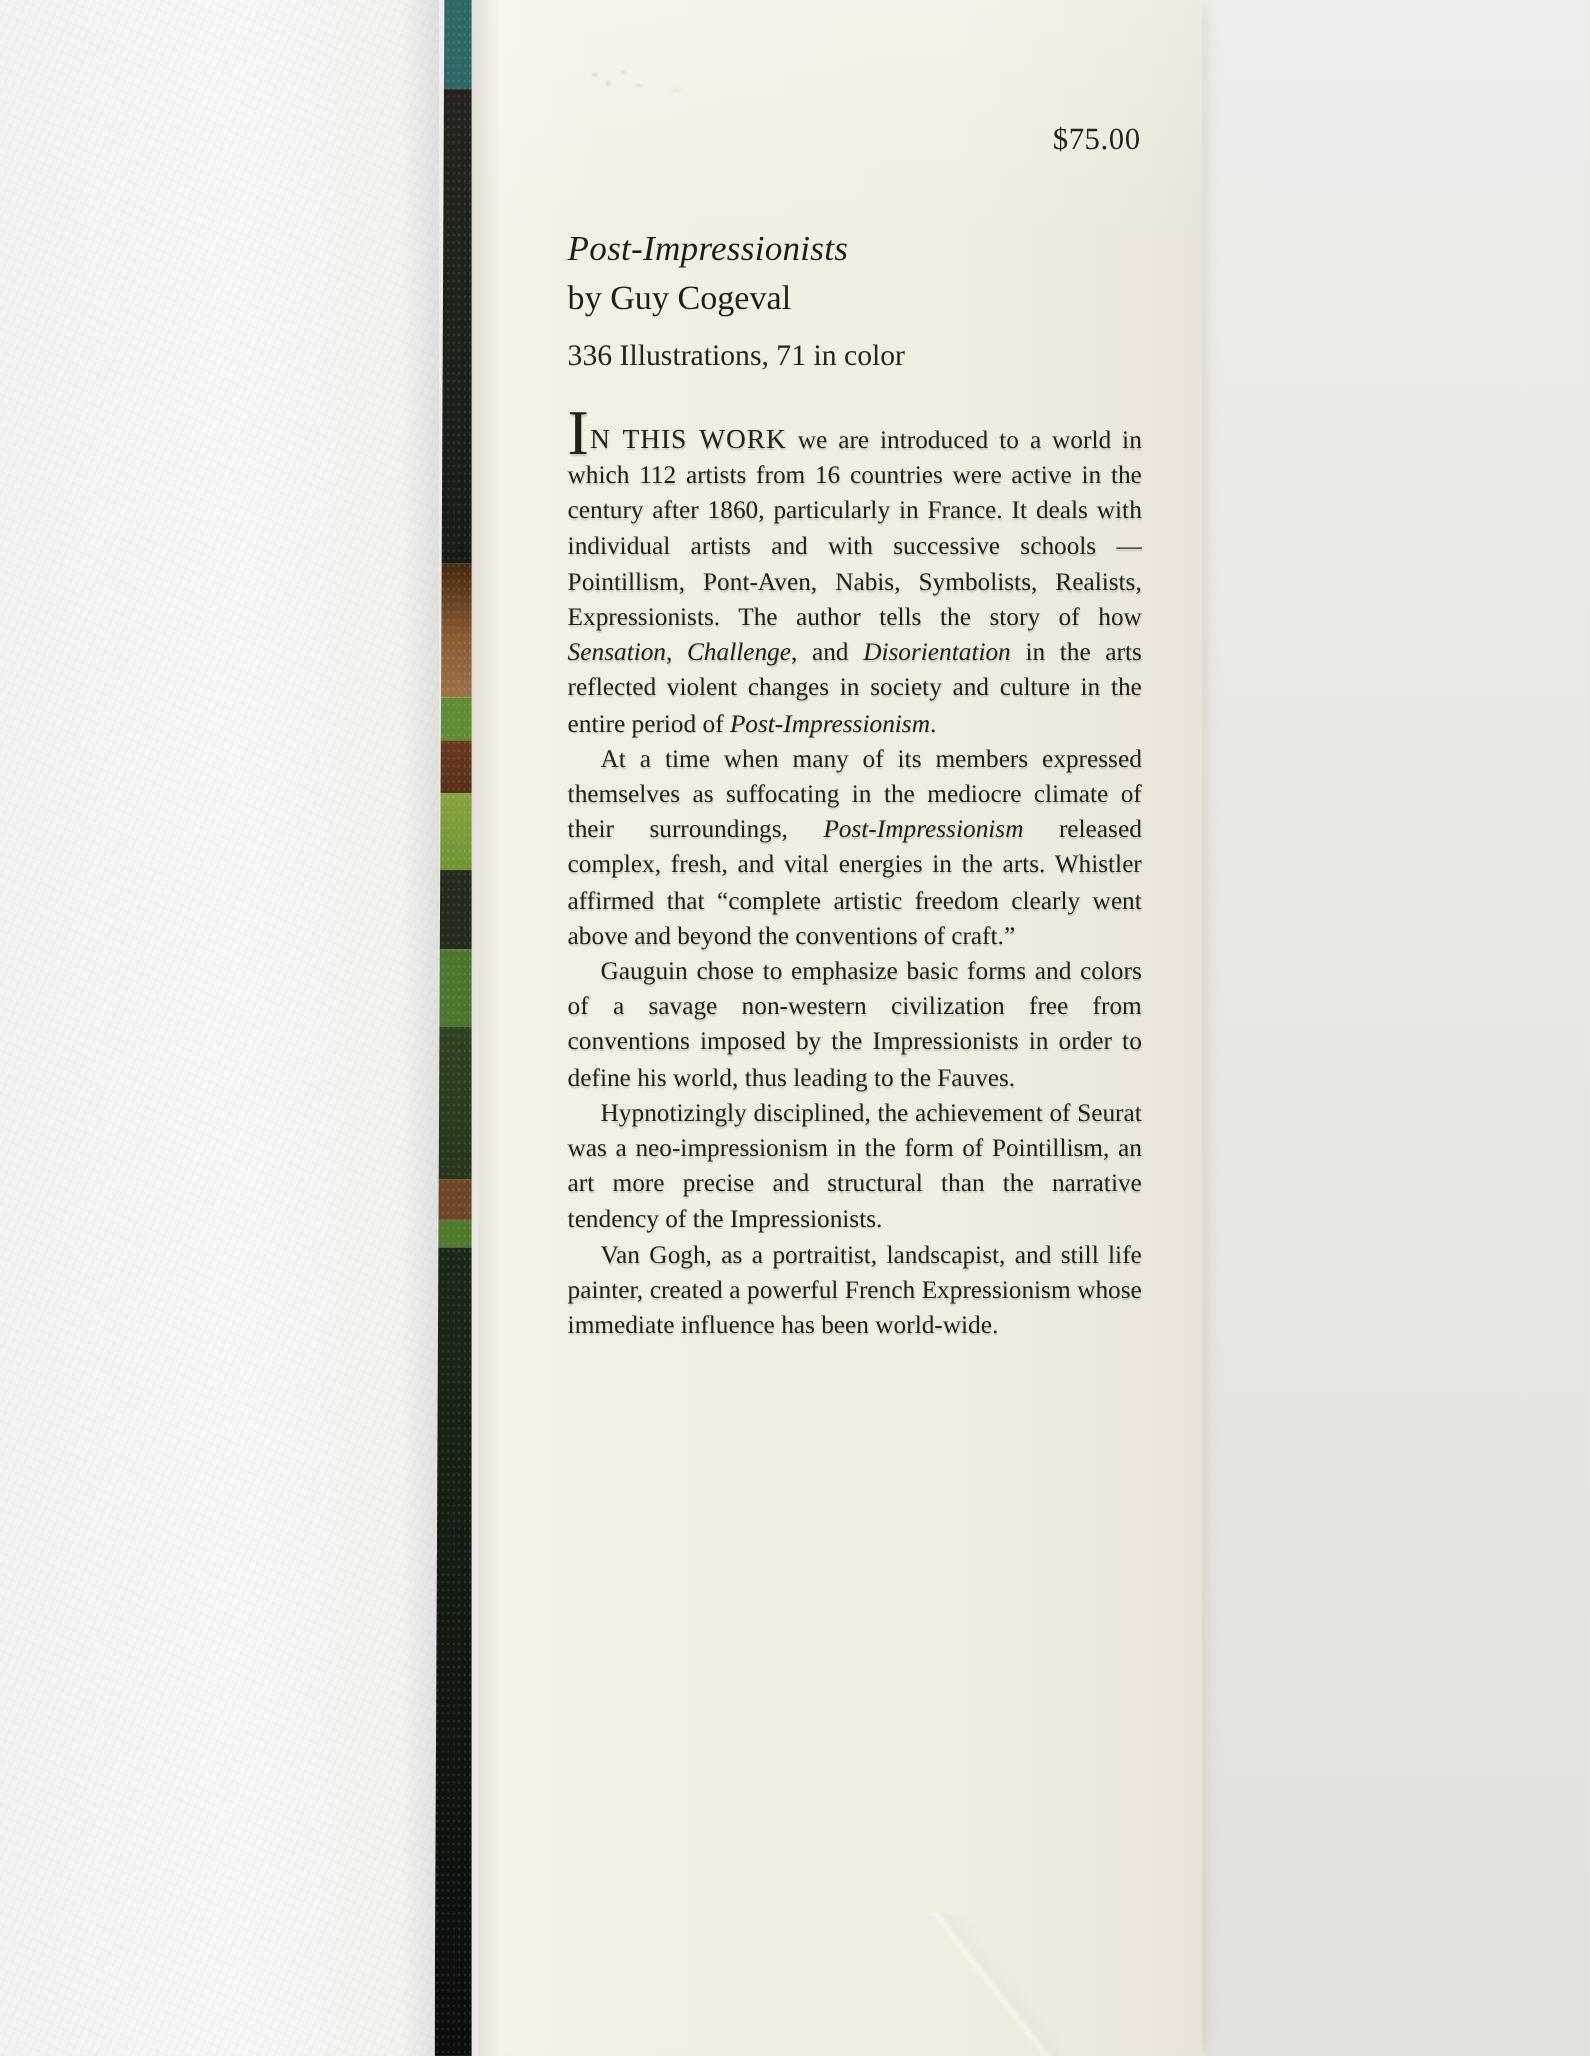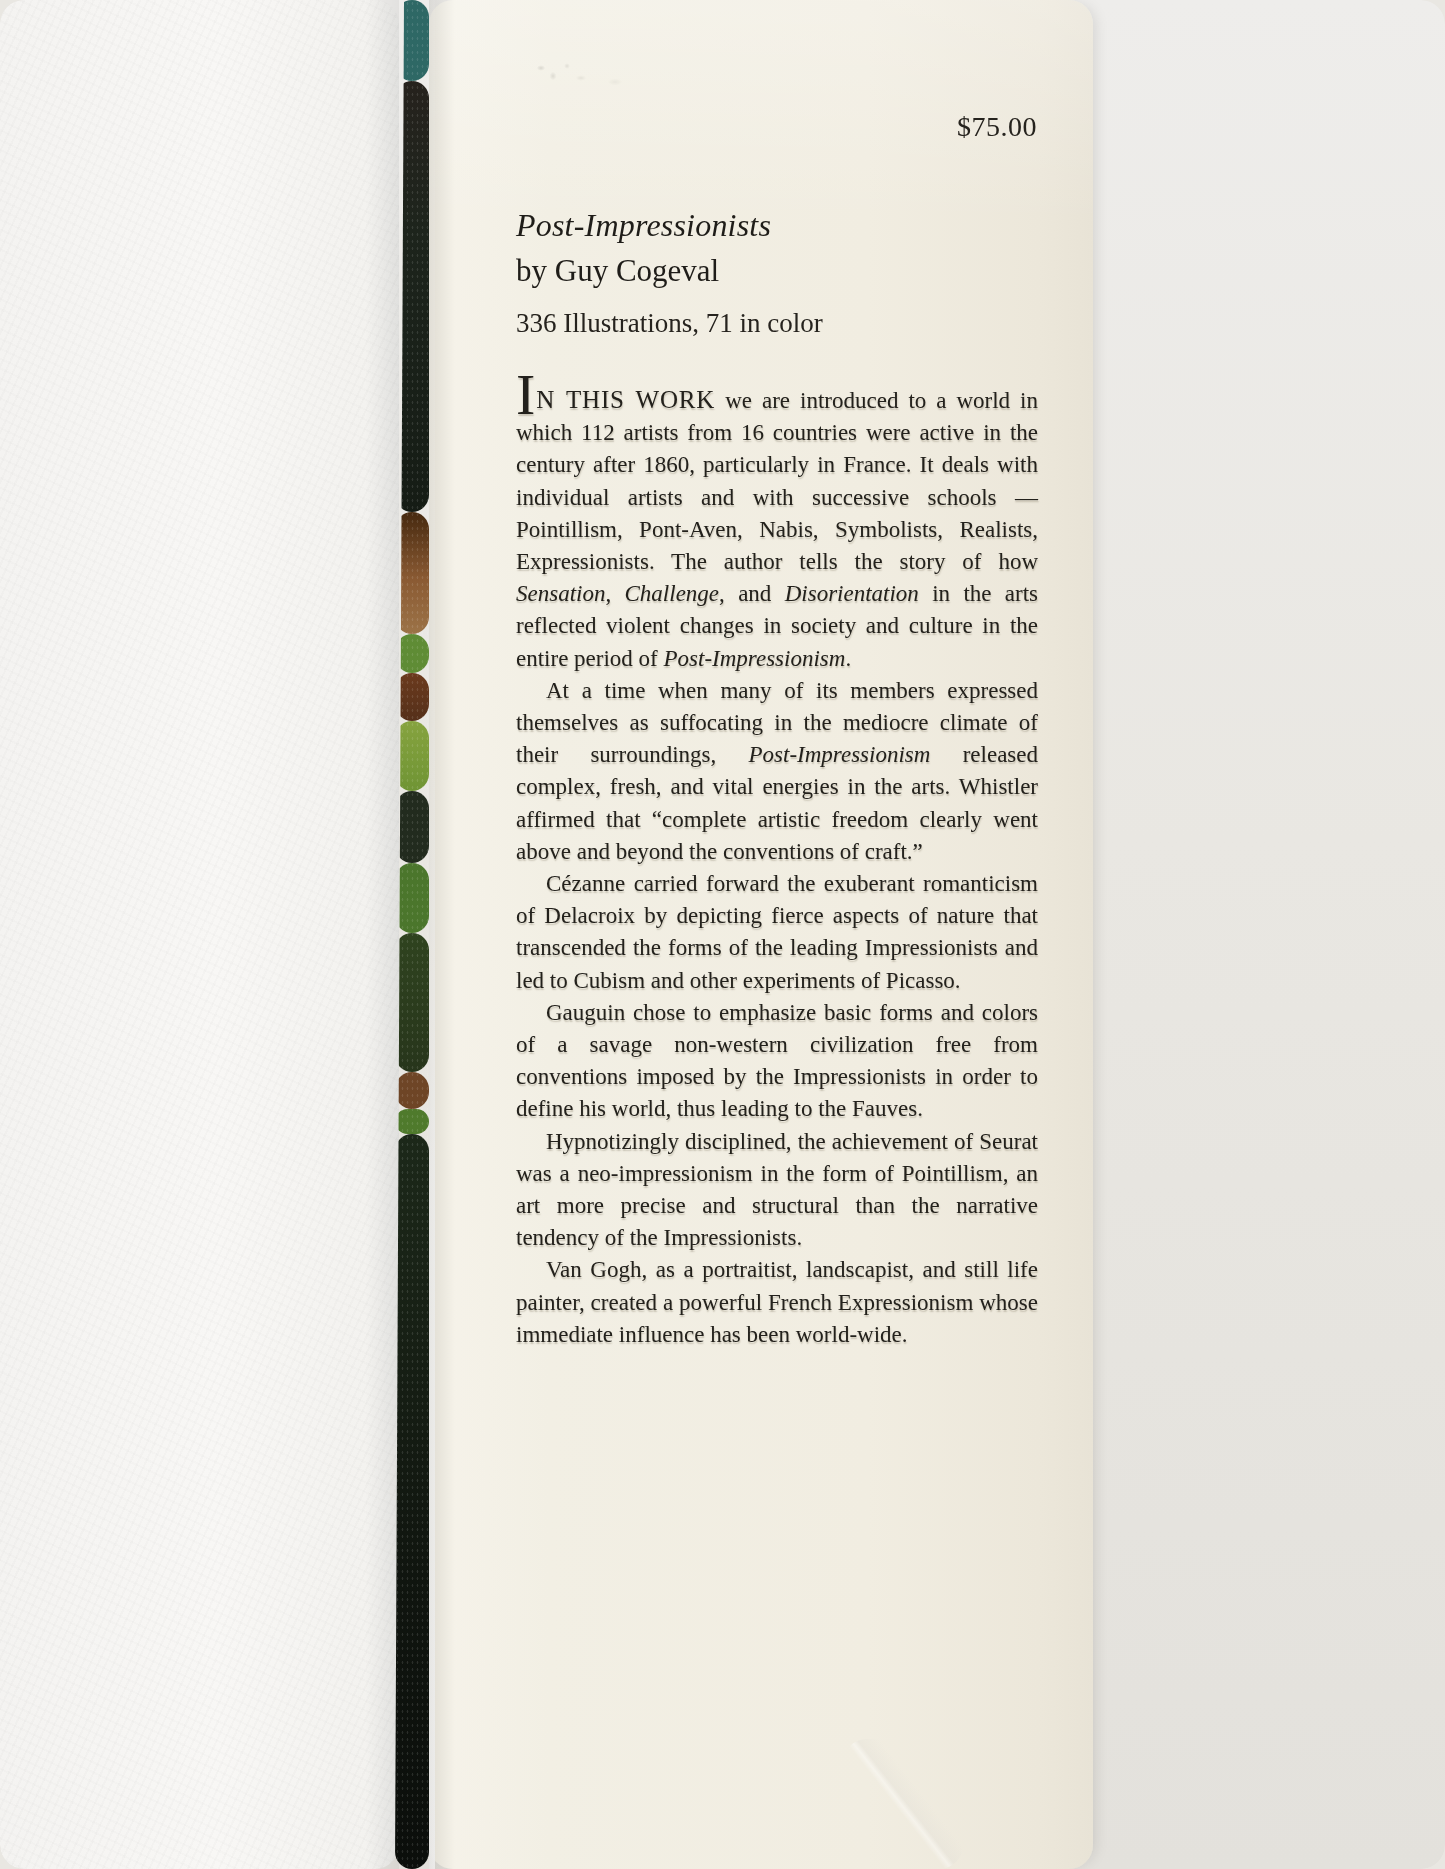--- a/index.html
+++ b/index.html
@@ -1,21 +1,21 @@
 <!DOCTYPE html>
 <html lang="en" style="--flap: #f2efe4; --text: #22201c; --wall: #f7f6f4; --background: #e9e7e2; --spine_teal: #2e6865;"><head>
 <meta charset="utf-8">
 <style>
   :root{
     --flap:#f2efe4;
     --text:#22201c;
     --wall:#f7f6f4;
     --background:#e9e7e2;
   }
-  *{box-sizing:border-box;margin:0;padding:0;border-radius:24px;}
+  *{box-sizing:border-box;margin:0;padding:0;}
   body{
     width:1445px;height:1869px;overflow:hidden;
     font-family:"Liberation Serif","DejaVu Serif",serif;
     background:var(--background);
   }
   .scene{
     position:relative;width:1445px;height:1869px;
     background:linear-gradient(180deg,#eeedeb 0%,#e9e7e2 45%,#e3e1dc 100%);
   }
   
@@ -128,21 +128,20 @@
 
   <div class="flap">
     <div class="flap-inner">
       <div class="flap-price">$75.00</div>
       <div class="flap-title">Post-Impressionists</div>
       <div class="flap-author">by Guy Cogeval</div>
       <div class="flap-illus">336 Illustrations, 71 in color</div>
       <div class="flap-body">
           <p class="first"><span class="dropcap">I</span><span class="caps">N THIS WORK</span><span> we are introduced to a world in which 112 artists from 16 countries were active in the century after 1860, particularly in France. It deals with individual artists and with successive schools — Pointillism, Pont-Aven, Nabis, Symbolists, Realists, Expressionists. The author tells the story of how </span><span class="italic">Sensation</span><span>, </span><span class="italic">Challenge</span><span>, and </span><span class="italic">Disorientation</span><span> in the arts reflected violent changes in society and culture in the entire period of </span><span class="italic">Post-Impressionism</span><span>.</span></p>
           <p><span>At a time when many of its members expressed themselves as suffocating in the mediocre climate of their surroundings, </span><span class="italic">Post-Impressionism</span><span> released complex, fresh, and vital energies in the arts. Whistler affirmed that “complete artistic freedom clearly went above and beyond the conventions of craft.”</span></p>
-          <p><span>Cézanne carried forward the exuberant romanticism of Delacroix by depicting fierce aspects of nature that transcended the forms of the leading Impressionists and led to Cubism and other experiments of Picasso.</span></p>
           <p><span>Gauguin chose to emphasize basic forms and colors of a savage non-western civilization free from conventions imposed by the Impressionists in order to define his world, thus leading to the Fauves.</span></p>
           <p><span>Hypnotizingly disciplined, the achievement of Seurat was a neo-impressionism in the form of Pointillism, an art more precise and structural than the narrative tendency of the Impressionists.</span></p>
           <p><span>Van Gogh, as a portraitist, landscapist, and still life painter, created a powerful French Expressionism whose immediate influence has been world-wide.</span></p>
         </div>
     </div>
     <div class="flap-corner"></div>
   </div>
 
   <div class="pencil-smudge"></div>
 

